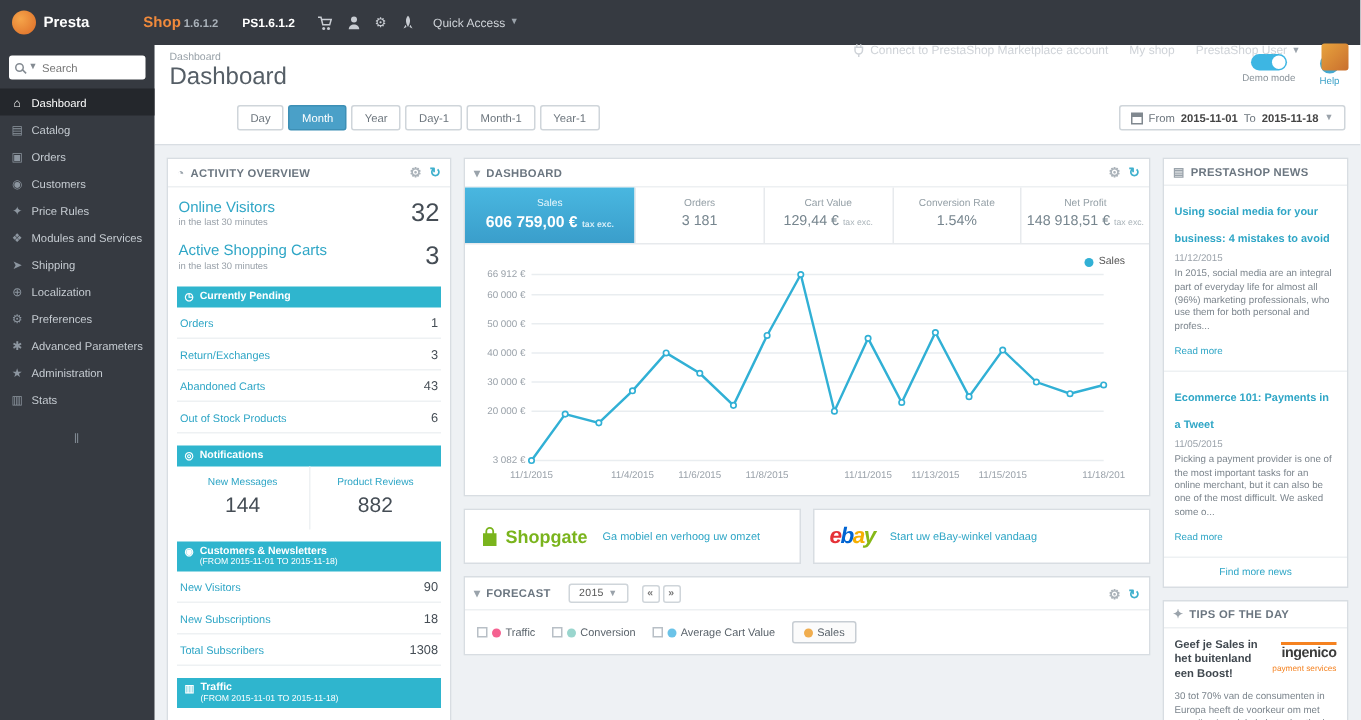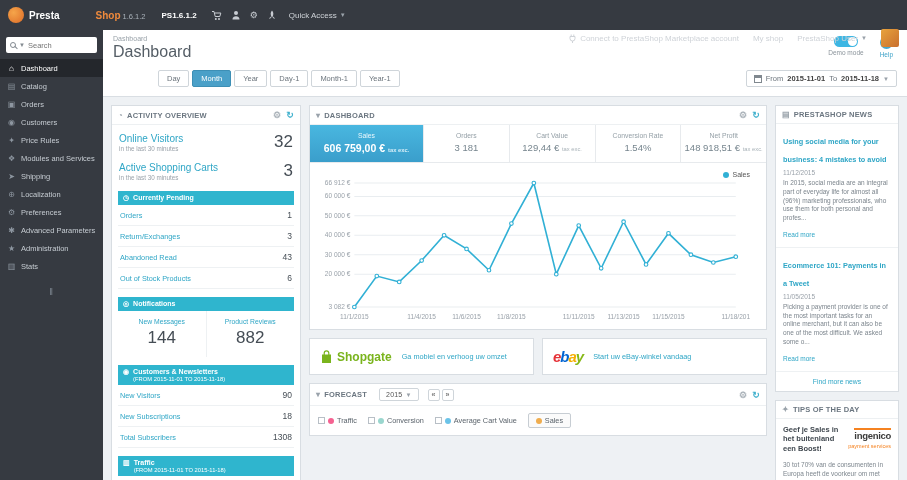--- a/index.html
+++ b/index.html
@@ -7,26 +7,26 @@
   body { font-family: "Liberation Sans", sans-serif; background: #eef1f4; position: relative; }
   a { text-decoration: none; }
 
   
   .topbar { position: absolute; top:0; left:0; right:0; height:30px; background:#363a41; color:#cfd3d8;
             display:flex; align-items:center; padding:0 8px; z-index:20; font-size:8px; }
   .brand { display:flex; align-items:center; gap:5px; cursor:pointer; }
   .logo-circle { width:16px; height:16px; border-radius:50%; background:radial-gradient(circle at 35% 35%, #f5a54a, #dd6b27); display:inline-block; }
   .brand-text { font-size:10px; color:#fff; font-weight:bold; }
   .brand-text .orange { color:#f08a3c;padding-left:36px; }
-  .brand-text .ver { font-size:7.5px; color:#aab2ba; font-weight:normal; margin-left:2px; }
+  .brand-text .ver { font-size:7.5px; color:#aab2ba; font-weight:bold; margin-left:2px; }
   .shopname { color:#fff; margin-left:16px; cursor:pointer; font-weight:bold; }
   .tb-icons { display:flex; gap:9px; margin-left:14px; align-items:center; }
   .tb-icons .ic { cursor:pointer; display:flex; align-items:center; }
   .quick-access { margin-left:12px; cursor:pointer; display:flex; align-items:center; gap:3px; }
-  .tb-right { margin-left:auto; display:flex; align-items:center; gap:14px;margin-top:46px; }
+  .tb-right { margin-left:auto; display:flex; align-items:flex-start; gap:14px;margin-top:46px; }
   .tb-link { color:#cfd3d8; cursor:pointer; display:flex; align-items:center; gap:3px; }
   .avatar { width:18px; height:18px; background:linear-gradient(135deg,#e8a33d,#c96f2e); border-radius:2px; cursor:pointer; }
   .caret { font-size:6px; color:#9aa2aa; }
 
   
   .sidebar { position:absolute; top:30px; left:0; bottom:0; width:103px; background:#363a41; z-index:10; }
   .search-box { margin:7px 6px 6px; height:16px; background:#fff; border-radius:2px; display:flex; align-items:center; padding:0 4px; gap:3px; }
   .mag { width:6px; height:6px; border:1px solid #848b92; border-radius:50%; position:relative; display:inline-block; flex:none; }
   .mag::after { content:""; position:absolute; width:4px; height:1px; background:#848b92; transform:rotate(45deg); right:-3px; bottom:-1px; }
   .search-box input { border:none; outline:none; width:60px; font-size:7.5px; color:#333; font-family:"Liberation Sans",sans-serif; }
@@ -76,21 +76,21 @@
   .cyan-bar { margin:8px 6px 0; background:#2fb5ce; color:#fff; font-size:7px; font-weight:bold; padding:3px 5px; display:flex; gap:4px; align-items:flex-start; }
   .cyan-bar .bar-icon { font-size:7px; }
   .cyan-bar .sub { display:block; font-weight:normal; font-size:5.8px; margin-top:1px; }
   .mini-row { margin:0 6px; display:flex; justify-content:space-between; align-items:center; padding:5px 2px; border-bottom:1px solid #eef1f3; font-size:7.3px; cursor:pointer; }
   .mini-row .lab { color:#2fa6c6; }
   .mini-row .val { color:#454d55; font-size:8.5px; }
   .notif-grid { display:flex; margin:0 6px; }
   .notif-cell { flex:1; text-align:center; padding:7px 0 9px; cursor:pointer; }
   .notif-cell + .notif-cell { border-left:1px solid #eef1f3; }
   .notif-cell .lab { color:#2fa6c6; font-size:6.8px; }
-  .notif-cell .val { color:#454d55; font-size:17px; font-weight:300; margin-top:3px; }
+  .notif-cell .val { color:#454d55; font-size:14px; font-weight:300; margin-top:3px; }
   .ga-row { margin:0 6px; padding:7px 2px; font-size:7.3px; color:#2fa6c6; display:flex; gap:4px; align-items:center; cursor:pointer; }
 
   
   .kpis { display:flex; border-bottom:1px solid #e7eaed; }
   .kpi { flex:1; text-align:center; padding:7px 2px 8px; border-right:1px solid #e7eaed; cursor:pointer; }
   .kpi:last-child { border-right:none; }
   .kpi .kl { font-size:6.8px; color:#95a0a7; }
   .kpi .kv { font-size:9.5px; color:#76858e; margin-top:3px; }
   .kpi .ks { font-size:5.8px; color:#a8b2b8; }
   .kpi.active { flex:1.35; background:linear-gradient(180deg,#49b7e0,#3a9ecb); }
@@ -313,21 +313,21 @@
         </div>
         <div class="mini-row">
             <span class="lab">Orders</span>
             <span class="val">1</span>
           </div>
         <div class="mini-row">
             <span class="lab">Return/Exchanges</span>
             <span class="val">3</span>
           </div>
         <div class="mini-row">
-            <span class="lab">Abandoned Read</span>
+            <span class="lab">Abandoned Carts</span>
             <span class="val">43</span>
           </div>
         <div class="mini-row">
             <span class="lab">Out of Stock Products</span>
             <span class="val">6</span>
           </div>
 
         <div class="cyan-bar">
           <span class="bar-icon">◎</span>
           <span>Notifications</span>

